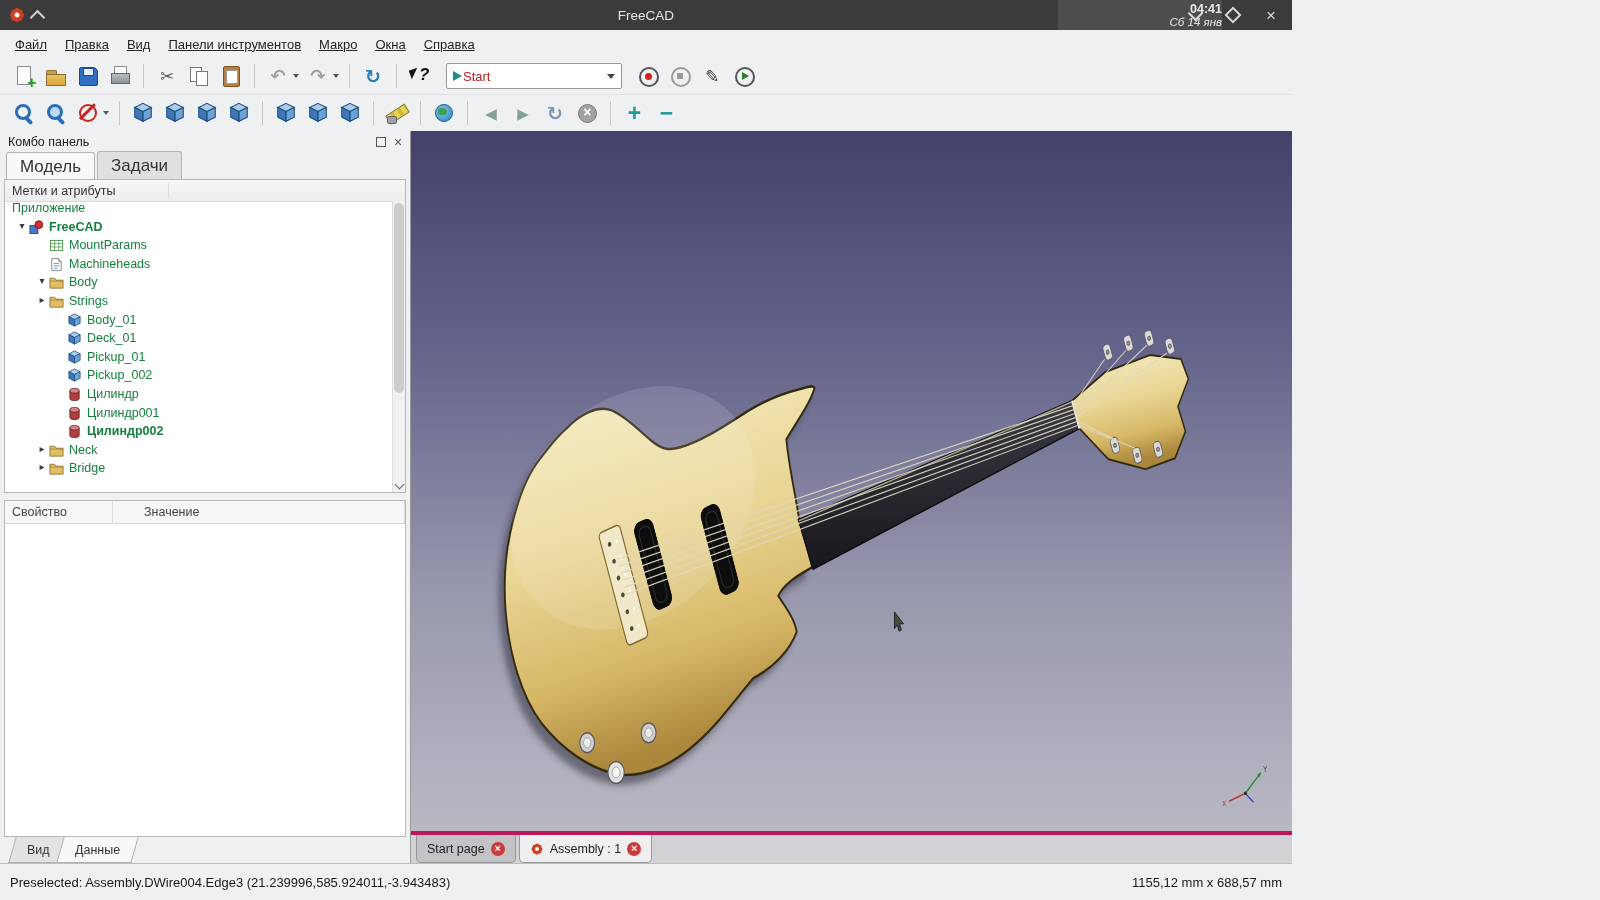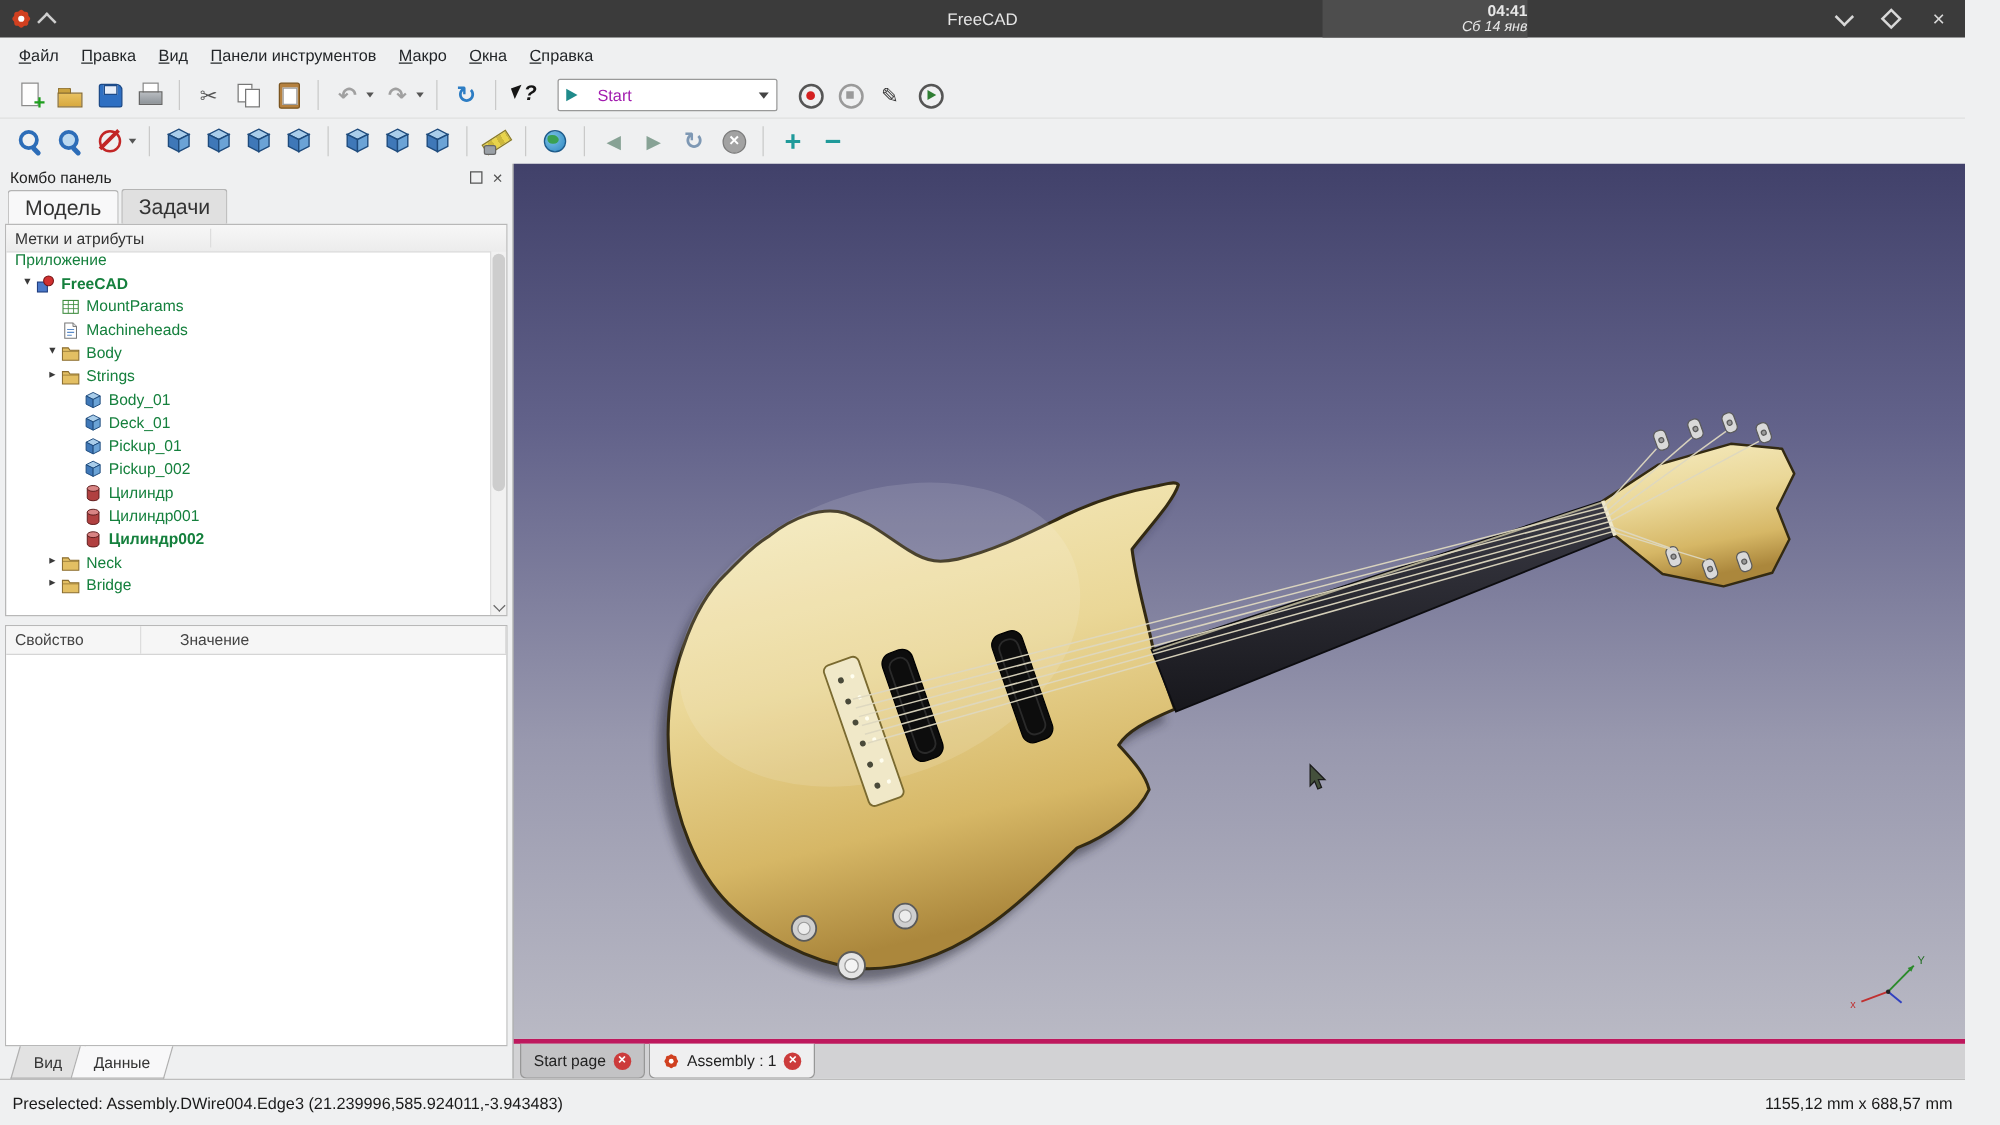--- a/index.html
+++ b/index.html
@@ -1,36 +1,36 @@
 <!DOCTYPE html>
 <html><head>
 <meta charset="utf-8">
 <style>
   html,body{margin:0;padding:0;width:1600px;height:900px;overflow:hidden;
     font-family:"Liberation Sans","DejaVu Sans",sans-serif;background:#eff0f1;}
-  .app{width:1572px;height:900px;display:flex;flex-direction:column;}
+  .app{width:1292px;height:900px;display:flex;flex-direction:column;}
 
   
   .titlebar{height:30px;background:#3b3b3b;position:relative;display:flex;align-items:center;flex:0 0 30px;}
   .titlebar .logo{margin-left:8px;}
   .tb-btn{display:flex;align-items:center;justify-content:center;width:22px;height:22px;}
   .chev-up{width:9px;height:9px;border-left:2px solid #cfcfcf;border-bottom:2px solid #cfcfcf;transform:rotate(135deg);margin-top:4px;}
   .chev-dn{width:9px;height:9px;border-left:2px solid #d8d8d8;border-bottom:2px solid #d8d8d8;transform:rotate(-45deg);margin-top:-4px;}
   .gdiamond{width:8px;height:8px;border:2px solid #d8d8d8;transform:rotate(45deg);}
   .wclose{color:#d8d8d8;font-size:17px;line-height:1;}
   .apptitle{position:absolute;left:0;right:0;text-align:center;color:#e6e6e6;font-size:13.5px;}
   .clock{position:absolute;left:1058px;top:0;width:164px;height:30px;background:#4d4d4d;
     display:flex;flex-direction:column;align-items:flex-end;justify-content:center;color:#e8e8e8;}
   .clock .t{font-size:12.5px;font-weight:bold;line-height:14px;}
   .clock .d{font-size:11.5px;line-height:13px;font-style:italic;}
   .winbtns{position:absolute;right:10px;top:0;height:30px;display:flex;align-items:center;gap:16px;}
 
   
   .menubar{height:28px;flex:0 0 28px;background:#eff0f1;display:flex;align-items:center;padding-left:6px;}
-  .menu-item{display:inline-block;padding:4px 9px;font-size:13px;color:#232629;}
+  .menu-item{display:inline-block;padding:4px 9px;font-size:13px;color:#232629;text-decoration:underline;}
   .menu-item::first-letter{text-decoration:underline;}
 
   
   .toolbar{height:36px;flex:0 0 36px;background:#eff0f1;display:flex;align-items:center;padding-left:8px;}
   .toolbar.tb2{border-top:1px solid #e0e0e0;}
   .tbtn{width:28px;height:28px;display:flex;align-items:center;justify-content:center;margin:0 2px;position:relative;}
   .sep{width:1px;height:24px;background:#c9c9c9;margin:0 7px;}
   .caret{width:0;height:0;border-left:3.5px solid transparent;border-right:3.5px solid transparent;border-top:4.5px solid #555;margin:0 3px 0 -1px;align-self:center;}
 
   .pi{position:relative;width:24px;height:24px;display:block;}
@@ -74,21 +74,21 @@
   .g-redo::before{content:"↷";font-size:18px;font-weight:bold;color:#a0a0a0;}
   .g-refresh::before{content:"↻";font-size:19px;font-weight:bold;color:#2d7dc4;}
   .g-pencil::before{content:"✎";font-size:17px;color:#3a3a3a;}
   .g-back::before{content:"◀";font-size:15px;color:#87a295;}
   .g-fwd::before{content:"▶";font-size:15px;color:#87a295;}
   .g-sync::before{content:"↻";font-size:19px;font-weight:bold;color:#7e98b4;}
   .g-plus::before{content:"+";font-size:23px;font-weight:bold;color:#1f9a9a;}
   .g-minus::before{content:"−";font-size:23px;font-weight:bold;color:#1f9a9a;}
 
   .cube22{width:22px;height:22px;}
-  .wb-combo{display:flex;align-items:center;width:162px;height:24px;background:#fff;border:1px solid #999;border-radius:2px;margin:0 10px;padding:0 6px;gap:16px;font-size:13px;color:#a21caf;}
+  .wb-combo{display:flex;align-items:center;width:162px;height:24px;background:#fff;border:1px solid #999;border-radius:2px;margin:0 10px;padding:0 6px;gap:1px;font-size:13px;color:#b91c1c;}
   .wb-ic{width:0;height:0;border-left:9px solid #1f8a8a;border-top:5px solid transparent;border-bottom:5px solid transparent;}
   .wb-caret{margin-left:auto;width:0;height:0;border-left:4px solid transparent;border-right:4px solid transparent;border-top:5px solid #444;}
 
   
   .content{flex:1 1 auto;display:flex;min-height:0;}
 
   
   .panel{width:410px;flex:0 0 410px;background:#eff0f1;display:flex;flex-direction:column;border-right:1px solid #9a9a9a;}
   .panel-head{height:22px;flex:0 0 22px;display:flex;align-items:center;padding:0 8px;font-size:12.5px;color:#222;}
   .panel-head .ph-btns{margin-left:auto;display:flex;gap:8px;align-items:center;}

